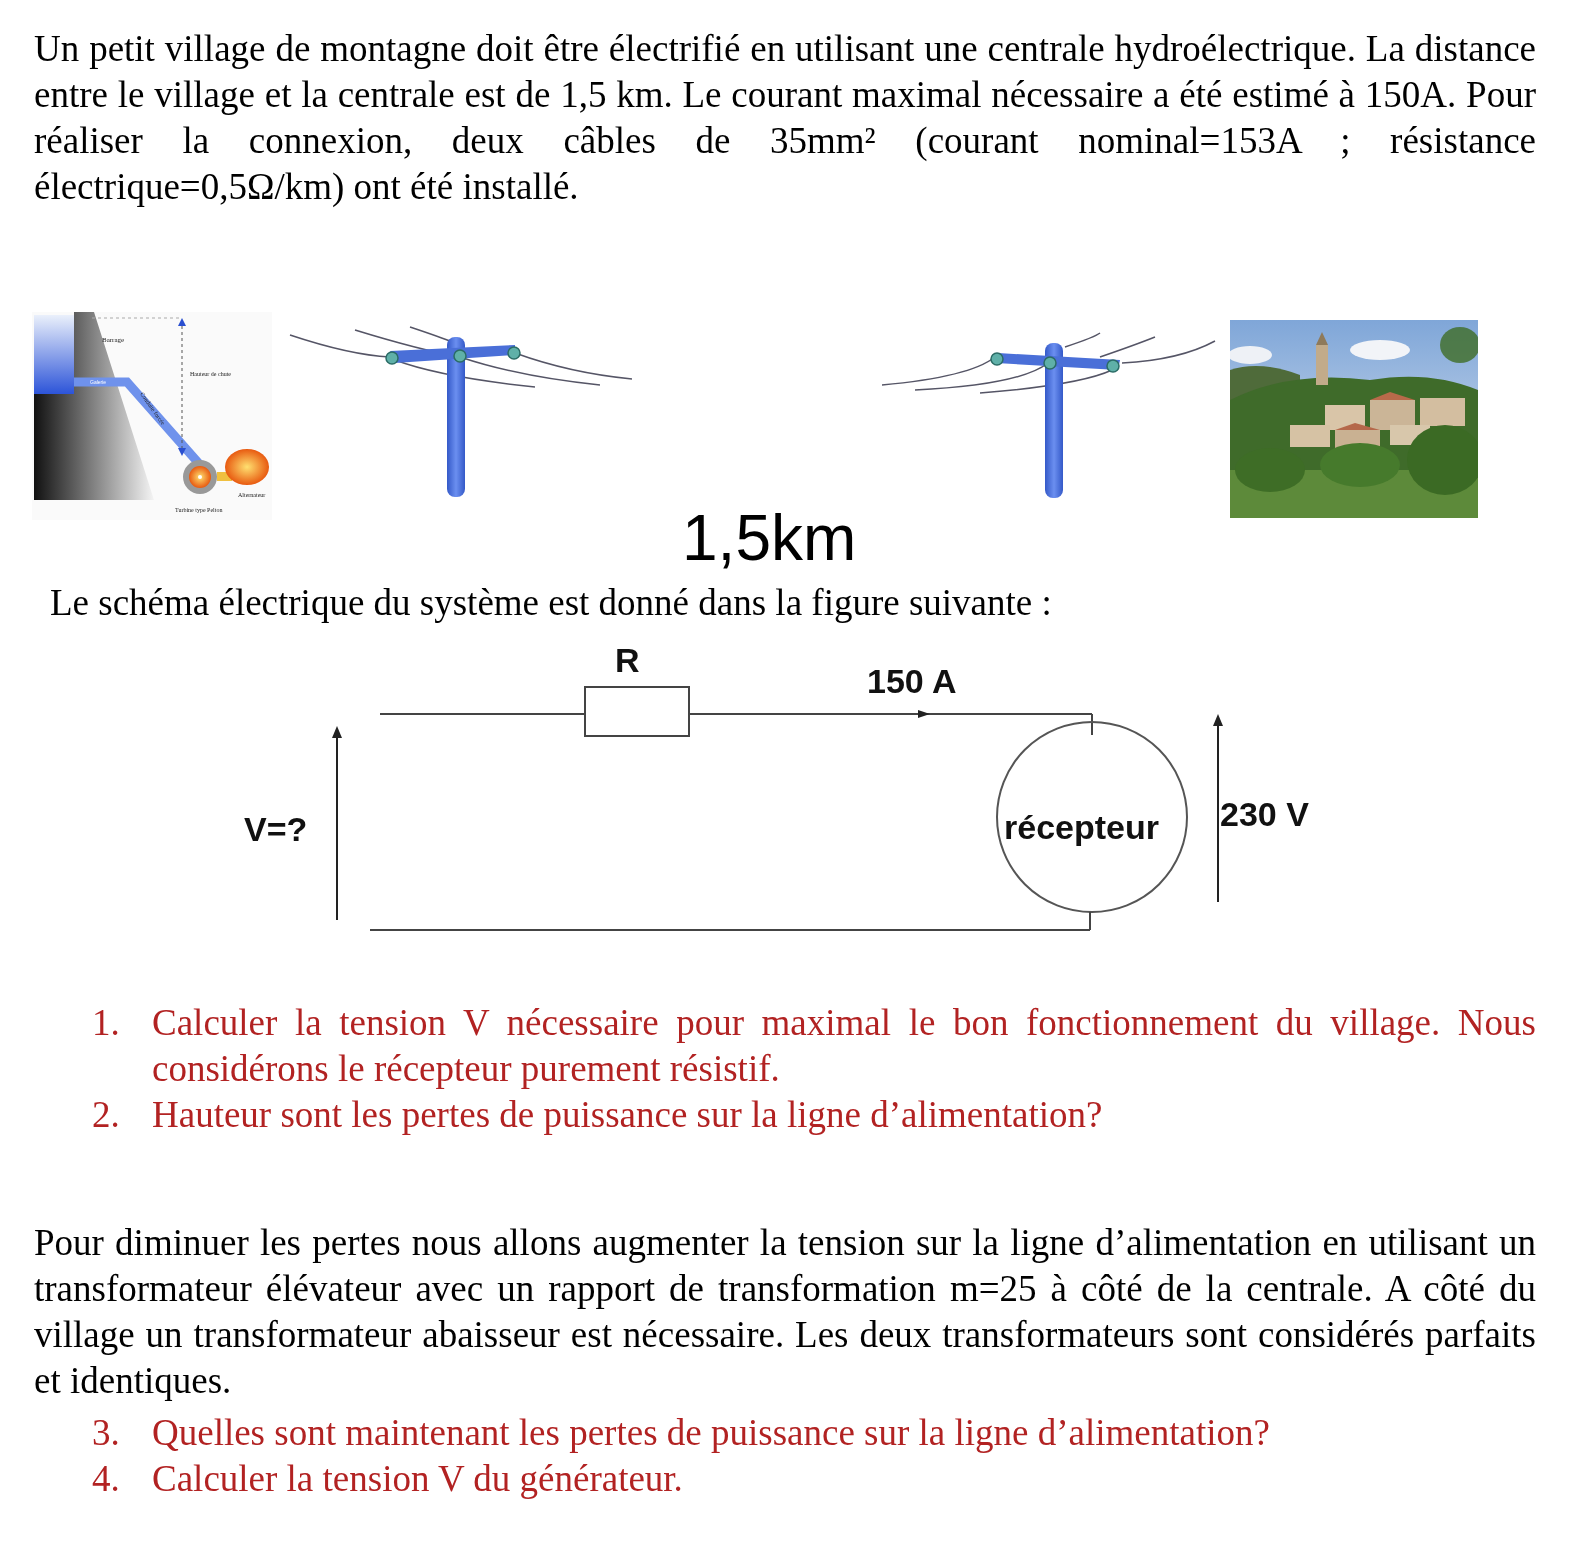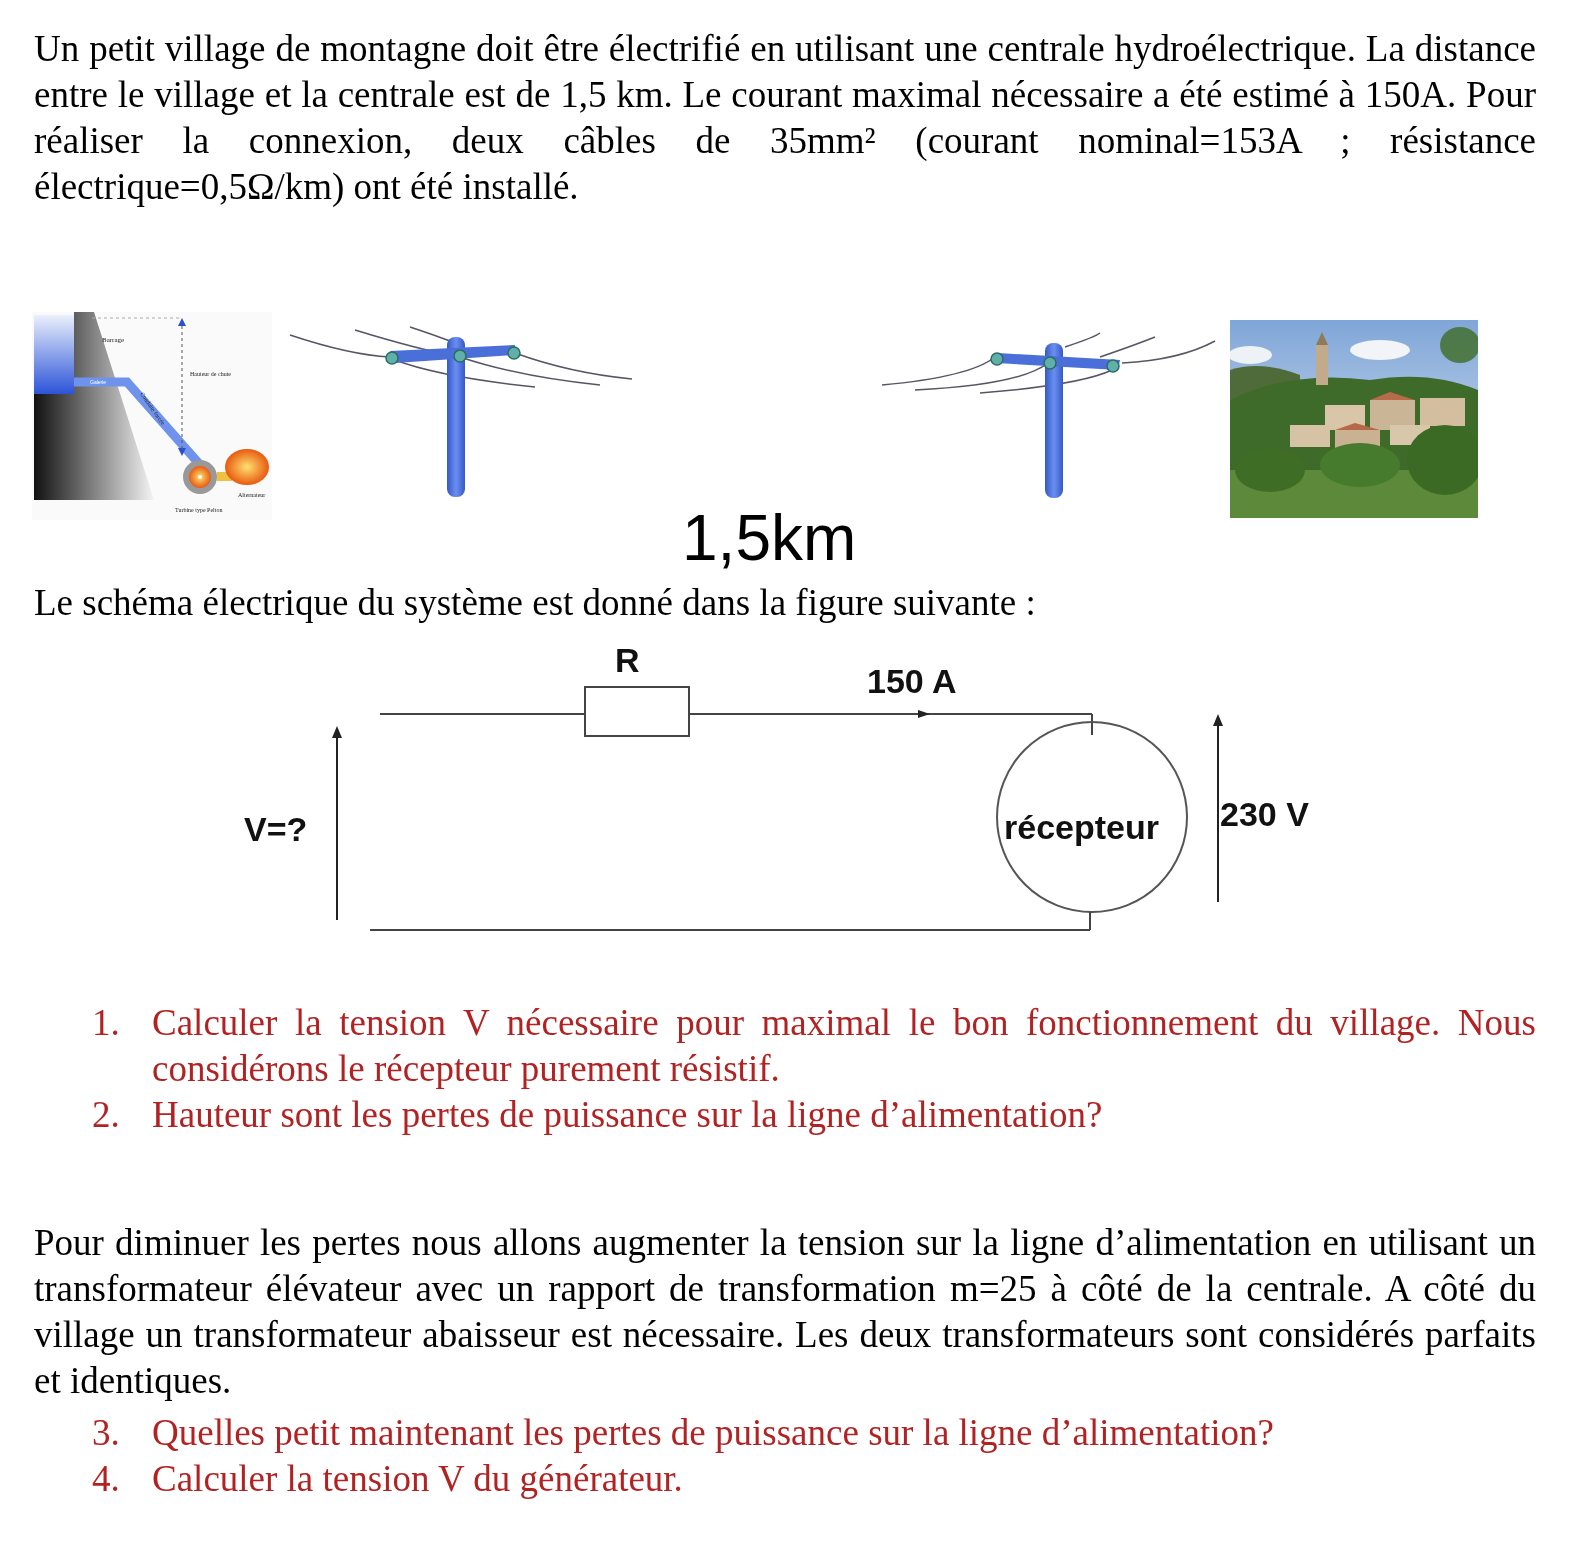--- a/index.html
+++ b/index.html
@@ -6,21 +6,21 @@
     body {
       width: 1576px; height: 1554px; position: relative; overflow: hidden;
       font-family: "Liberation Serif", "DejaVu Serif", serif; color: #000;
     }
     .para {
       position: absolute; left: 34px; width: 1502px;
       font-size: 37px; line-height: 46px; text-align: justify;
       text-align-last: left; margin: 0;
     }
     #p1 { top: 26px; }
-    #p2 { top: 580px; }
+    #p2 { top: 580px; margin-left: 16px; }
     #p3 { top: 1184px; margin-top: 36px; }
     .qlist {
       position: absolute; left: 92px; width: 1444px; margin: 0; padding: 0;
       list-style: none; color: #b22222; font-size: 37px; line-height: 46px;
     }
     .qlist li { position: relative; padding-left: 60px; text-align: justify; text-align-last: left; }
     .qlist .num { position: absolute; left: 0; top: 0; }
     #q1 { top: 1000px; }
     #q2 { top: 1410px; }
 
@@ -188,19 +188,19 @@
     <span class="num">2.</span>
     <span>Hauteur sont les pertes de puissance sur la ligne d’alimentation?</span>
   </li>
 </ol>
 
 <p id="p3" class="para">Pour diminuer les pertes nous allons augmenter la tension sur la ligne d’alimentation en utilisant un transformateur élévateur avec un rapport de transformation m=25 à côté de la centrale. A côté du village un transformateur abaisseur est nécessaire. Les deux transformateurs sont considérés parfaits et identiques.</p>
 
 <ol id="q2" class="qlist">
   <li>
     <span class="num">3.</span>
-    <span>Quelles petit maintenant les pertes de puissance sur la ligne d’alimentation?</span>
+    <span>Quelles sont maintenant les pertes de puissance sur la ligne d’alimentation?</span>
   </li>
   <li>
     <span class="num">4.</span>
     <span>Calculer la tension V du générateur.</span>
   </li>
 </ol>
 
 </body></html>

